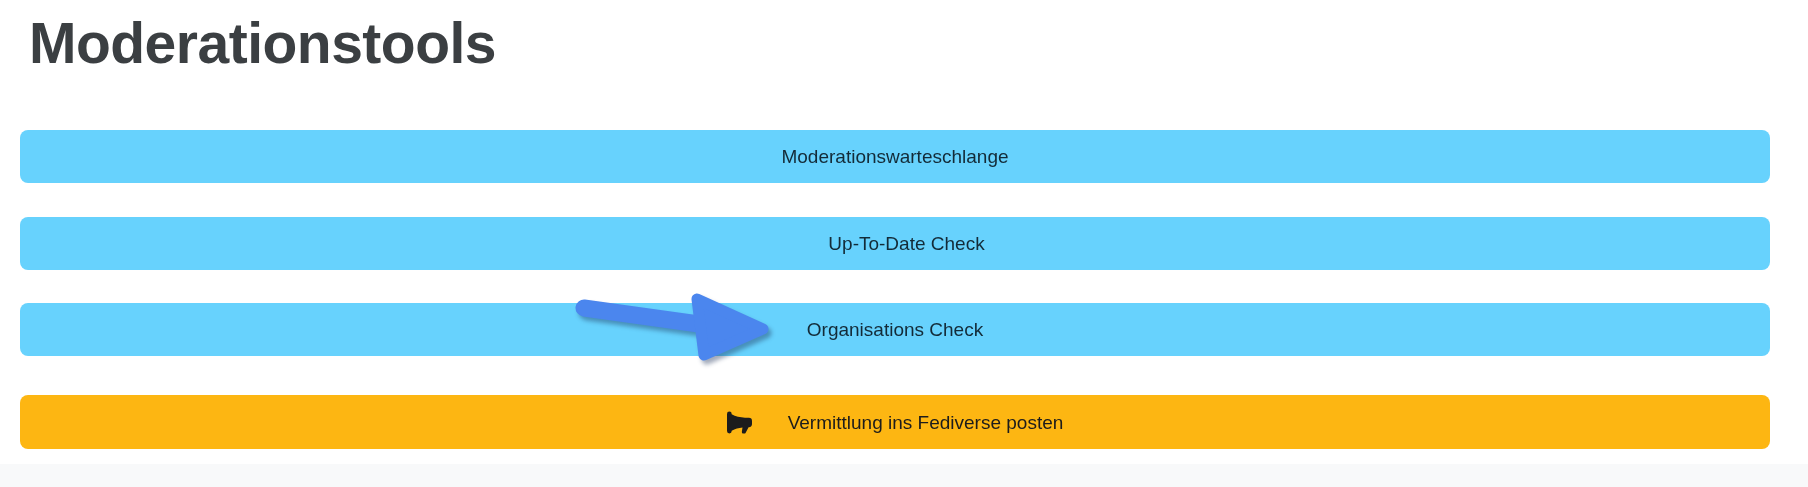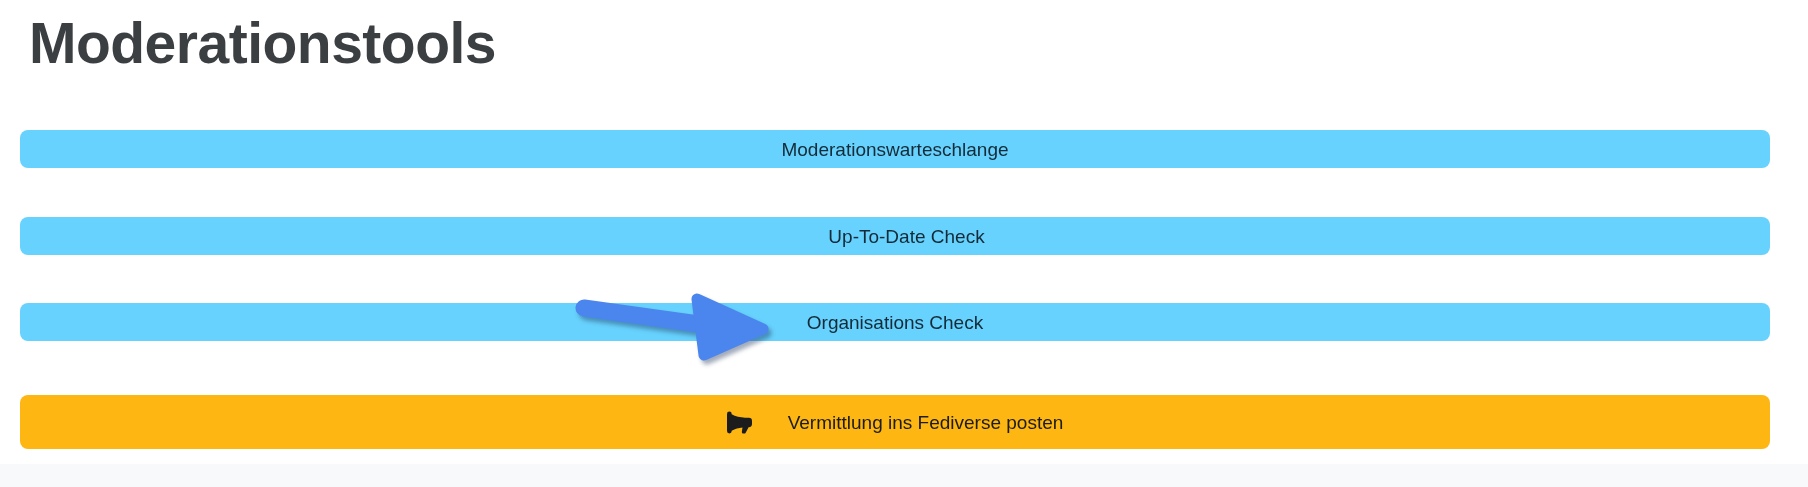--- a/index.html
+++ b/index.html
@@ -19,21 +19,21 @@
     margin: 4px;
     font-size: 57px;
     font-weight: 700;
     color: #3b3f42;
     letter-spacing: -0.5px;
   }
   .btn {
     position: absolute;
     left: 20px;
     width: 1750px;
-    height: 38px;
+    height: 53px;
     border: none;
     border-radius: 8px;
     display: flex;
     align-items: center;
     justify-content: center;
     font-size: 19px;
     font-family: inherit;
     cursor: pointer;
     padding: 0;
     line-height: 1;

